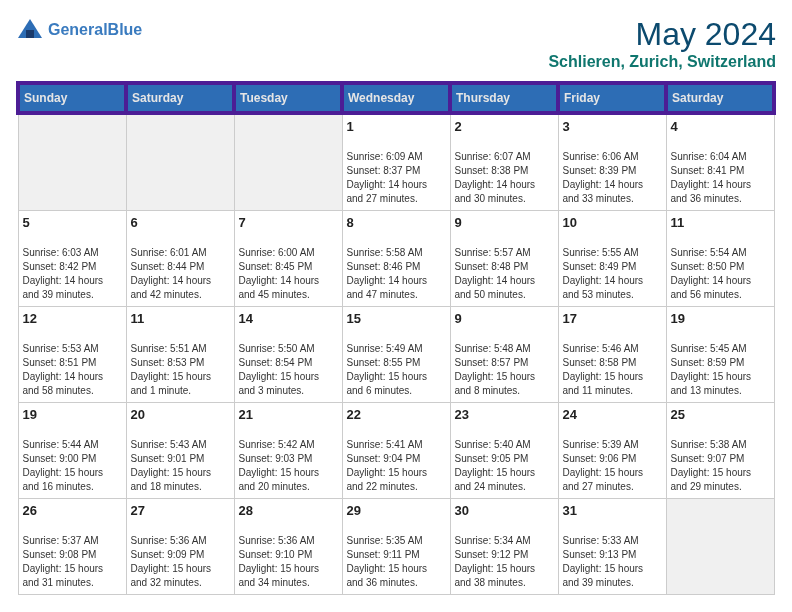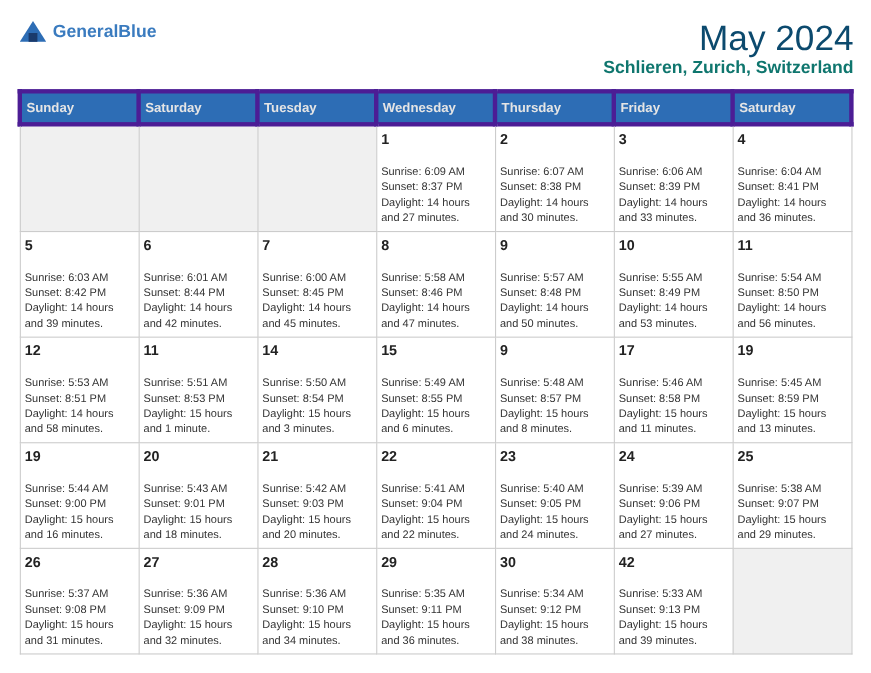--- a/index.html
+++ b/index.html
@@ -249,19 +249,19 @@
         </td>
         <td>
           <div class="day-number">29</div>
           <div class="day-info">Sunrise: 5:35 AM<br>Sunset: 9:11 PM<br>Daylight: 15 hours<br>and 36 minutes.</div>
         </td>
         <td>
           <div class="day-number">30</div>
           <div class="day-info">Sunrise: 5:34 AM<br>Sunset: 9:12 PM<br>Daylight: 15 hours<br>and 38 minutes.</div>
         </td>
         <td>
-          <div class="day-number">42</div>
+          <div class="day-number">31</div>
           <div class="day-info">Sunrise: 5:33 AM<br>Sunset: 9:13 PM<br>Daylight: 15 hours<br>and 39 minutes.</div>
         </td>
         <td class="gray-bg"></td>
       </tr>
     </tbody>
 </table>
 
 </body></html>

